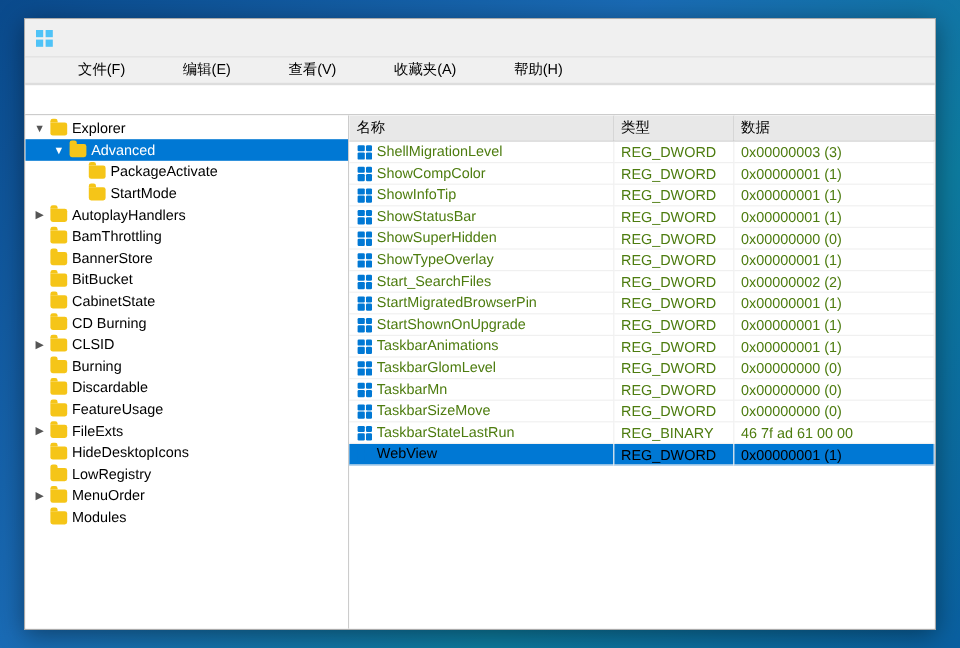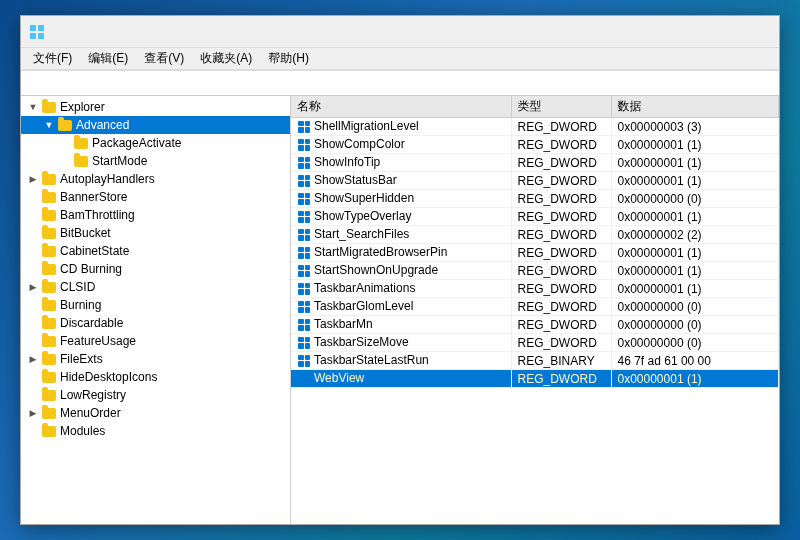--- a/index.html
+++ b/index.html
@@ -72,20 +72,21 @@
       padding: 0 4px;
       background: #f0f0f0;
       border-bottom: 1px solid #ddd;
       gap: 0;
     }
     .menu-item {
       padding: 2px 8px;
       cursor: pointer;
       font-size: 12px;
       color: #000;
+      margin-left: 32px;
     }
 
     .address-bar {
       height: 26px;
       display: flex;
       align-items: center;
       background: #fff;
       border-bottom: 1px solid #ccc;
       padding: 0 6px;
       font-size: 12px;
@@ -184,23 +185,23 @@
       top: 0;
       color: #000;
     }
     .reg-table td {
       padding: 1px 6px;
       font-size: 12px;
       border-bottom: 1px solid #f0f0f0;
       border-right: 1px solid #f0f0f0;
       height: 18px;
       white-space: nowrap;
-      color: #000000;
-    }
-    .reg-table tr.selected td { background: #0078d4; color: #fef9c3; }
+      color: #4d7c0f;
+    }
+    .reg-table tr.selected td { background: #0078d4; color: #000000; }
     .reg-icon {
       width: 14px;
       height: 14px;
       display: inline-flex;
       align-items: center;
       justify-content: center;
       margin-right: 3px;
       vertical-align: middle;
     }
     .reg-icon-grid {
@@ -293,28 +294,28 @@
           <div class="tree-folder-icon">
             <div class="folder-yellow"></div>
           </div>
           <span class="tree-label">AutoplayHandlers</span>
         </div>
         <div class="tree-item">
           <div class="tree-toggle" style="margin-left: 4px; width: 16px;"></div>
           <div class="tree-folder-icon">
             <div class="folder-yellow"></div>
           </div>
+          <span class="tree-label">BamThrottling</span>
+        </div>
+        <div class="tree-item">
+          <div class="tree-toggle" style="margin-left: 4px; width: 16px;"></div>
+          <div class="tree-folder-icon">
+            <div class="folder-yellow"></div>
+          </div>
           <span class="tree-label">BannerStore</span>
-        </div>
-        <div class="tree-item">
-          <div class="tree-toggle" style="margin-left: 4px; width: 16px;"></div>
-          <div class="tree-folder-icon">
-            <div class="folder-yellow"></div>
-          </div>
-          <span class="tree-label">BamThrottling</span>
         </div>
         <div class="tree-item">
           <div class="tree-toggle" style="margin-left: 4px; width: 16px;"></div>
           <div class="tree-folder-icon">
             <div class="folder-yellow"></div>
           </div>
           <span class="tree-label">BitBucket</span>
         </div>
         <div class="tree-item">
           <div class="tree-toggle" style="margin-left: 4px; width: 16px;"></div>

